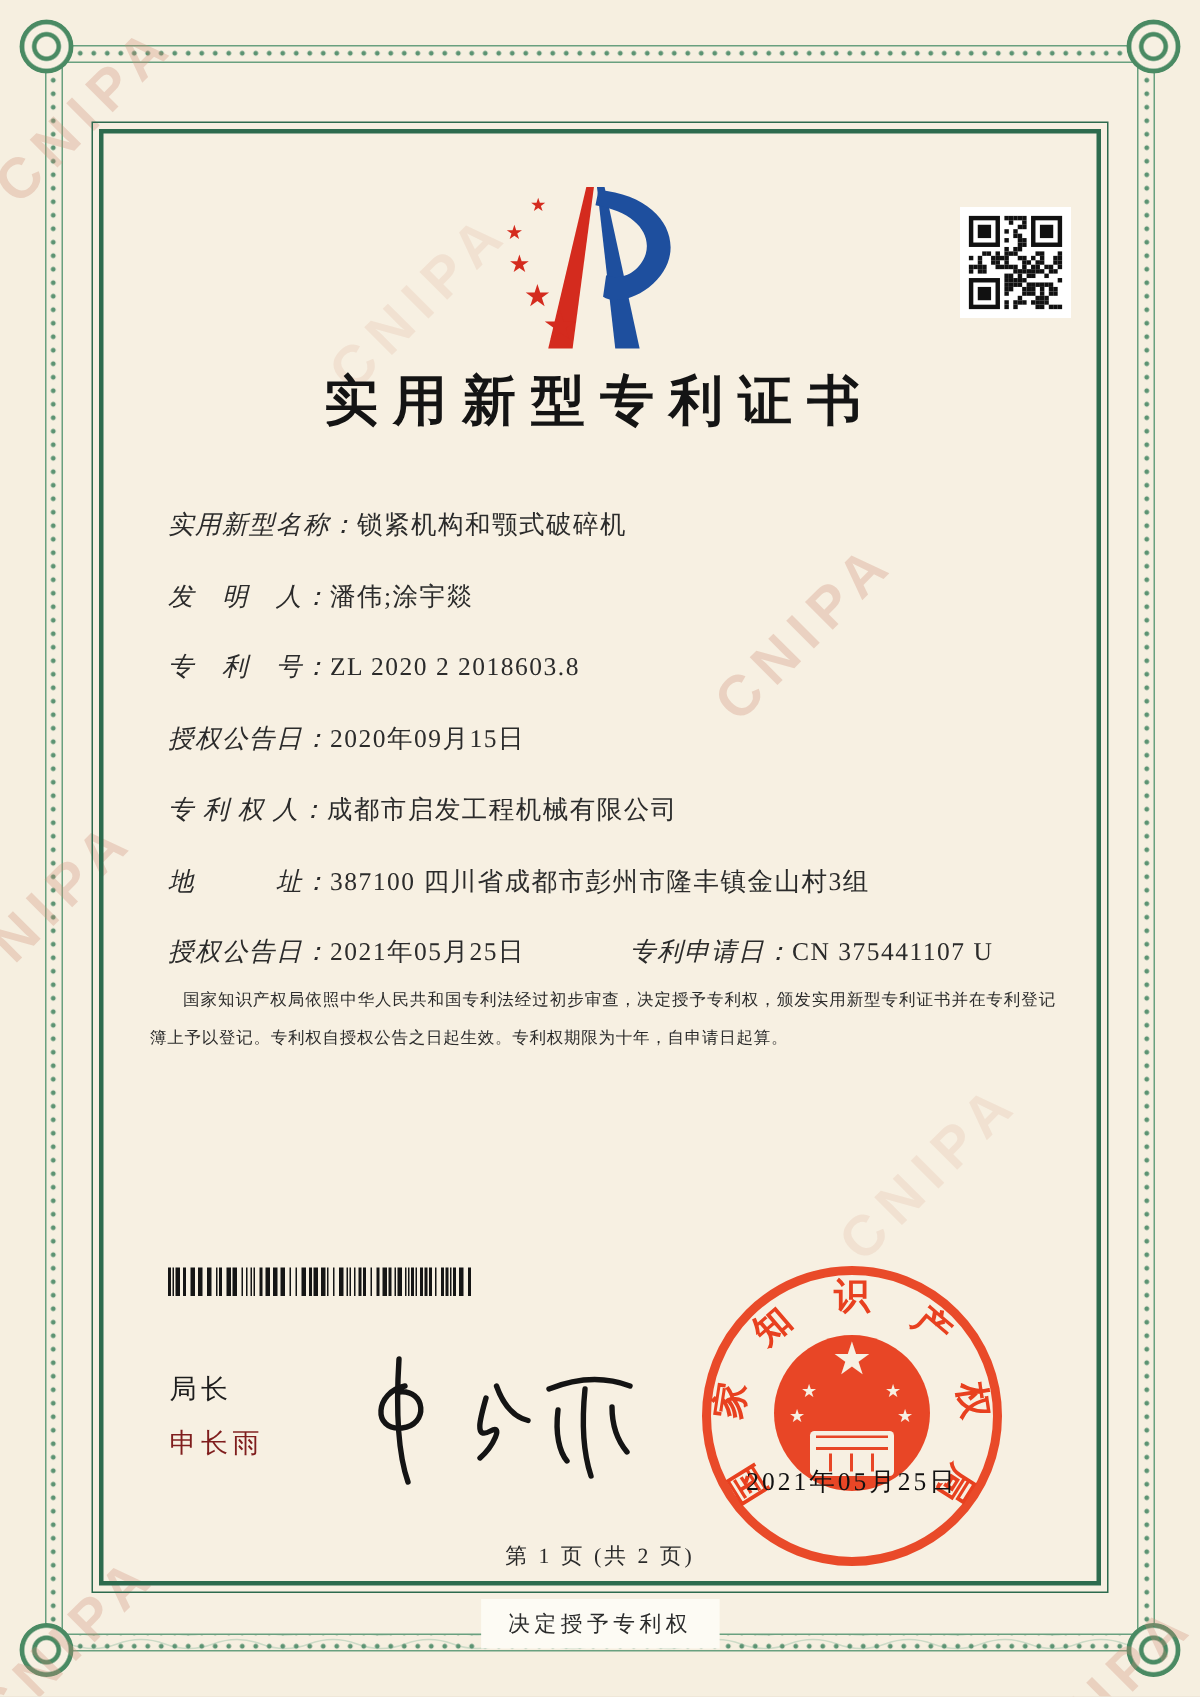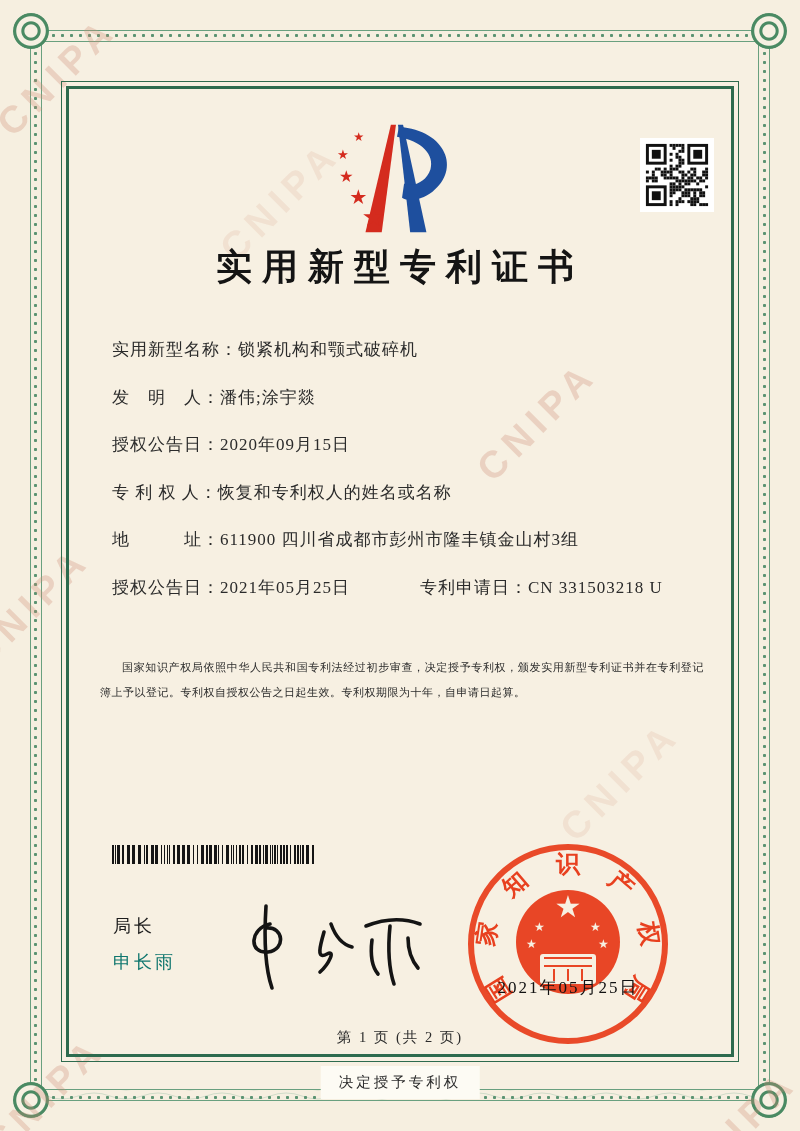--- a/index.html
+++ b/index.html
@@ -28,36 +28,36 @@
   .cert-no{position:absolute;left:102px;top:138px;font-size:17px;letter-spacing:2px;z-index:2;}
 
   .logo{position:absolute;left:333px;top:120px;width:132px;height:118px;z-index:2;}
   .qr{position:absolute;left:640px;top:138px;width:74px;height:74px;z-index:2;}
 
   .title{position:absolute;left:0;right:0;top:243px;text-align:center;font-size:36px;
          font-weight:700;letter-spacing:10px;color:#141414;z-index:2;}
 
   .fields{position:absolute;left:112px;top:338px;width:590px;font-size:17px;z-index:2;}
   .field-row{height:47.5px;line-height:24px;}
-  .f-label{white-space:pre;letter-spacing:1px;}
+  .f-label{white-space:pre;letter-spacing:1px;font-style:italic;}
   .f-value{letter-spacing:1px;}
   .grant-row{position:relative;height:40px;line-height:24px;}
   .grant-no{position:absolute;left:308px;top:0;white-space:nowrap;}
 
   .paras{position:absolute;left:100px;right:96px;top:655px;font-size:11px;
          line-height:25px;text-align:justify;z-index:2;}
   .paras p{margin:0 0 11px;text-indent:2em;letter-spacing:.5px;}
 
   .barcode{position:absolute;left:112px;top:845px;width:215px;height:19px;font-size:0;z-index:2;}
   .barcode i{display:inline-block;height:100%;background:#151515;vertical-align:top;}
 
   .sig-title{position:absolute;left:113px;top:914px;font-size:18px;letter-spacing:3px;
          font-family:"Liberation Sans","DejaVu Sans",sans-serif;color:#1d1d1d;z-index:2;}
   .sig-name{position:absolute;left:113px;top:950px;font-size:18px;letter-spacing:3px;
-         font-family:"Liberation Sans","DejaVu Sans",sans-serif;color:#0f766e;z-index:2;}
+         font-family:"Liberation Sans","DejaVu Sans",sans-serif;color:#7f1d1d;z-index:2;}
   .autograph{position:absolute;left:232px;top:898px;width:200px;height:94px;z-index:2;}
 
   
   .seal-wrap{position:absolute;left:466px;top:842px;width:204px;height:204px;z-index:2;}
   .seal-ring{position:absolute;inset:2px;border:6px solid #e8401f;border-radius:50%;opacity:.95;}
   .seal-ch{position:absolute;left:50%;top:50%;width:26px;margin-left:-13px;margin-top:-14px;
            text-align:center;font-size:24px;font-weight:700;color:#e8401f;}
   .emblem{position:absolute;left:50px;top:48px;width:104px;height:104px;border-radius:50%;
           background:#e8401f;opacity:.96;}
   .star-big{position:absolute;left:0;right:0;top:0;text-align:center;font-size:30px;
@@ -292,31 +292,34 @@
   <div class="title">实用新型专利证书</div>
 
   <div class="fields">
     <div class="field-row">
       <span class="f-label">实用新型名称：</span><span class="f-value">锁紧机构和颚式破碎机</span>
     </div>
     <div class="field-row">
       <span class="f-label">发　明　人：</span><span class="f-value">潘伟;涂宇燚</span>
     </div>
     <div class="field-row">
+      <span class="f-label">专　利　号：</span><span class="f-value">ZL 2020 2 2018603.8</span>
+    </div>
+    <div class="field-row">
       <span class="f-label">授权公告日：</span><span class="f-value">2020年09月15日</span>
     </div>
     <div class="field-row">
-      <span class="f-label">专 利 权 人：</span><span class="f-value">恢复和专利权人的姓名或名称</span>
-    </div>
-    <div class="field-row">
-      <span class="f-label">地　　　址：</span><span class="f-value">611900 四川省成都市彭州市隆丰镇金山村3组</span>
+      <span class="f-label">专 利 权 人：</span><span class="f-value">成都市启发工程机械有限公司</span>
+    </div>
+    <div class="field-row">
+      <span class="f-label">地　　　址：</span><span class="f-value">387100 四川省成都市彭州市隆丰镇金山村3组</span>
     </div>
     <div class="grant-row">
       <span><span class="f-label">授权公告日：</span><span class="f-value">2021年05月25日</span></span>
-      <span class="grant-no"><span class="f-label">专利申请日：</span><span class="f-value">CN 331503218 U</span></span>
+      <span class="grant-no"><span class="f-label">专利申请日：</span><span class="f-value">CN 375441107 U</span></span>
     </div>
   </div>
 
   <div class="paras">
     <p>国家知识产权局依照中华人民共和国专利法经过初步审查，决定授予专利权，颁发实用新型专利证书并在专利登记簿上予以登记。专利权自授权公告之日起生效。专利权期限为十年，自申请日起算。</p>
   </div>
 
   <div class="barcode" id="barcode"><i style="width:2px;margin-right:1px"></i><i style="width:1px;margin-right:1px"></i><i style="width:3px;margin-right:2px"></i><i style="width:2px;margin-right:3px"></i><i style="width:3px;margin-right:2px"></i><i style="width:3px;margin-right:3px"></i><i style="width:3px;margin-right:3px"></i><i style="width:1px;margin-right:1px"></i><i style="width:2px;margin-right:3px"></i><i style="width:3px;margin-right:1px"></i><i style="width:3px;margin-right:3px"></i><i style="width:1px;margin-right:2px"></i><i style="width:1px;margin-right:2px"></i><i style="width:1px;margin-right:1px"></i><i style="width:1px;margin-right:3px"></i><i style="width:2px;margin-right:2px"></i><i style="width:3px;margin-right:2px"></i><i style="width:3px;margin-right:2px"></i><i style="width:3px;margin-right:3px"></i><i style="width:1px;margin-right:3px"></i><i style="width:1px;margin-right:3px"></i><i style="width:3px;margin-right:2px"></i><i style="width:2px;margin-right:1px"></i><i style="width:3px;margin-right:2px"></i><i style="width:3px;margin-right:1px"></i><i style="width:1px;margin-right:3px"></i><i style="width:1px;margin-right:3px"></i><i style="width:3px;margin-right:2px"></i><i style="width:1px;margin-right:1px"></i><i style="width:1px;margin-right:2px"></i><i style="width:1px;margin-right:2px"></i><i style="width:2px;margin-right:1px"></i><i style="width:2px;margin-right:3px"></i><i style="width:1px;margin-right:3px"></i><i style="width:2px;margin-right:2px"></i><i style="width:3px;margin-right:1px"></i><i style="width:2px;margin-right:2px"></i><i style="width:1px;margin-right:1px"></i><i style="width:3px;margin-right:2px"></i><i style="width:1px;margin-right:1px"></i><i style="width:1px;margin-right:1px"></i><i style="width:2px;margin-right:1px"></i><i style="width:1px;margin-right:2px"></i><i style="width:2px;margin-right:1px"></i><i style="width:2px;margin-right:1px"></i><i style="width:2px;margin-right:2px"></i><i style="width:1px;margin-right:3px"></i><i style="width:2px;margin-right:1px"></i><i style="width:2px;margin-right:1px"></i><i style="width:1px;margin-right:1px"></i><i style="width:2px;margin-right:2px"></i><i style="width:3px;margin-right:3px"></i><i style="width:2px;margin-right:3px"></i></div>
 
   <div class="sig-title">局长</div>

